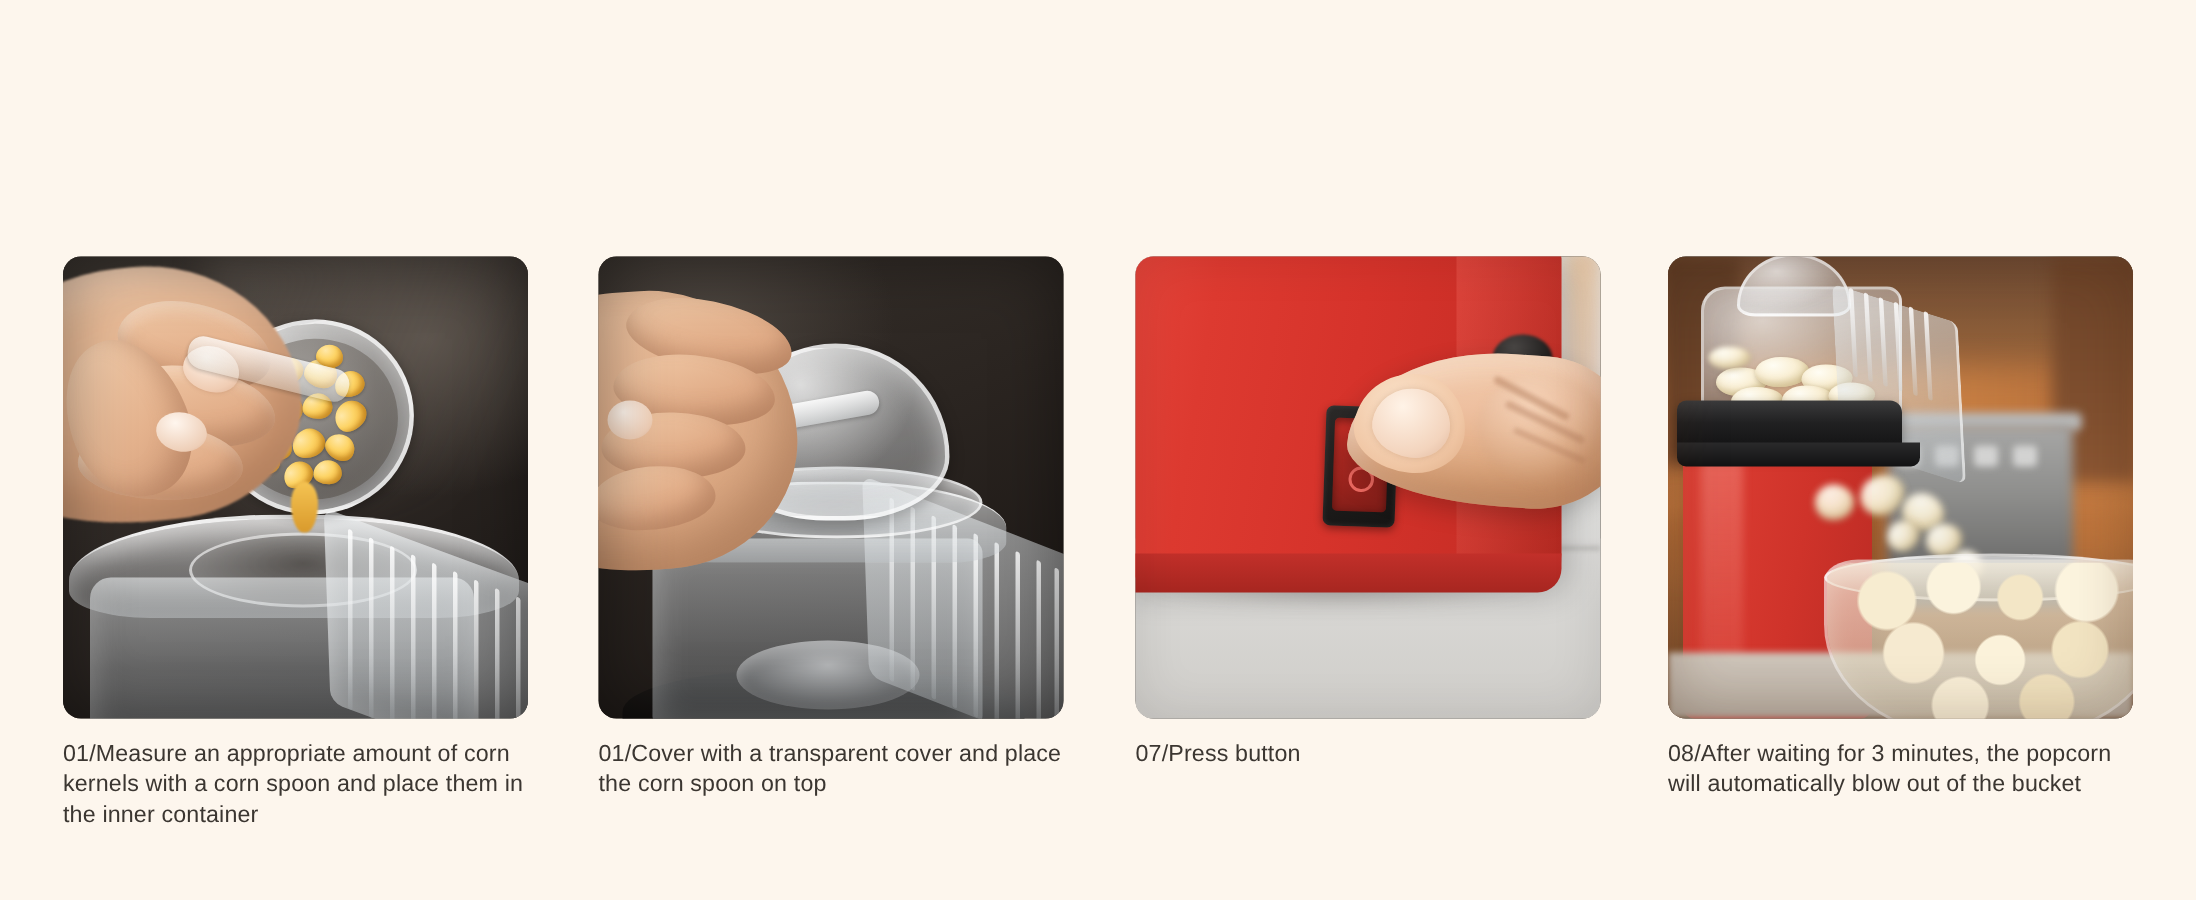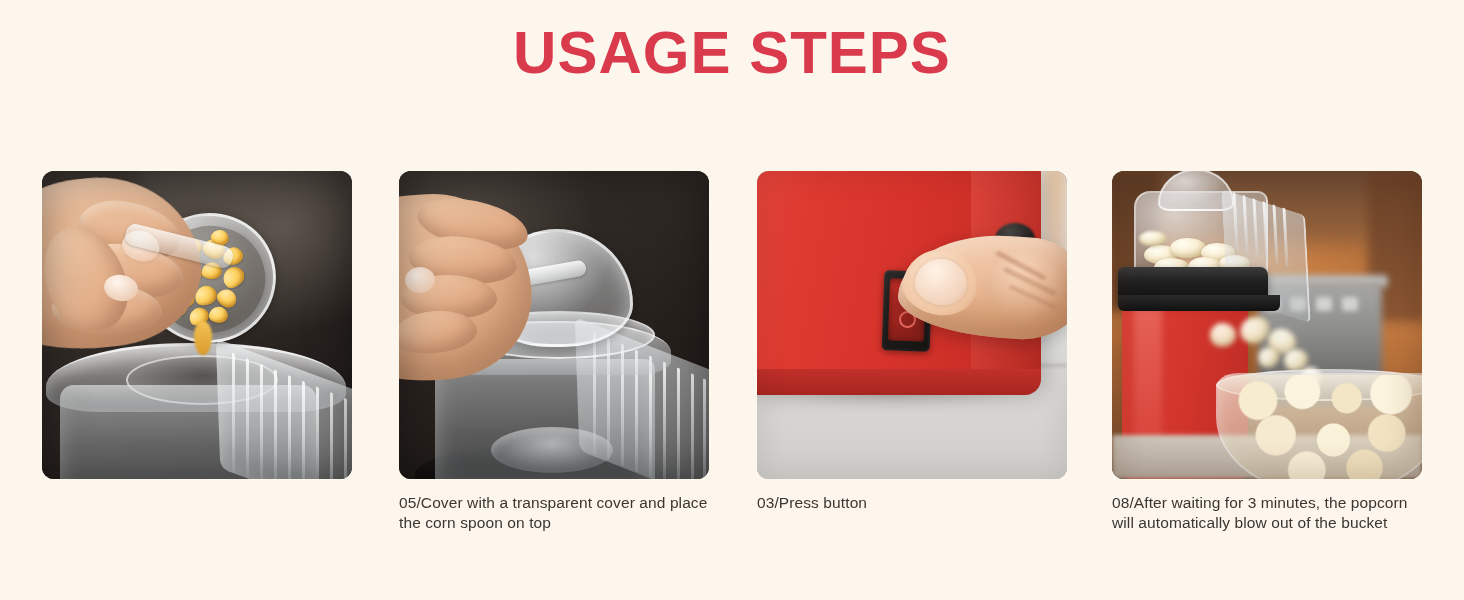--- a/index.html
+++ b/index.html
@@ -547,21 +547,20 @@
     background: linear-gradient(180deg, #cfc6bb, #b8aea2);
     filter: blur(2px);
   }
   .p4-vignette { inset: 0; box-shadow: inset 0 0 40px rgba(60,30,10,0.28); border-radius: 12px; }
 </style>
 </head>
 <body>
 
 <div class="page">
 
-  <div class="title">USAGE STEPS</div>
 
   <div class="steps">
 
     <div class="step step-1">
       <div class="photo">
         <div class="layer p1-bg"></div>
         <div class="layer p1-bg-sheen"></div>
 
         <div class="layer p1-lid"></div>
         <div class="layer p1-lid-hole"></div>
@@ -603,20 +602,21 @@
         <div class="p1-finger p1-f1"></div>
         <div class="p1-finger p1-f2"></div>
         <div class="p1-finger p1-f3"></div>
         <div class="layer p1-thumb"></div>
         <div class="layer p1-nail"></div>
         <div class="layer p1-nail2"></div>
         <div class="layer p1-spoon-handle"></div>
 
         <div class="layer p1-vignette"></div>
       </div>
+      <div class="caption">01/Measure an appropriate amount of corn kernels with a corn spoon and place them in the inner container</div>
     </div>
 
     <div class="step step-2">
       <div class="photo">
         <div class="layer p2-bg"></div>
 
         <div class="layer p2-base"></div>
         <div class="layer p2-body"></div>
         <div class="layer p2-innerpot"></div>
         <div class="layer p2-chute"></div>
@@ -638,21 +638,21 @@
 
         <div class="layer p2-hand"></div>
         <div class="p2-f p2-f1"></div>
         <div class="p2-f p2-f2"></div>
         <div class="p2-f p2-f3"></div>
         <div class="p2-f p2-f4"></div>
         <div class="layer p2-nail"></div>
 
         <div class="layer p1-vignette"></div>
       </div>
-      <div class="caption">05/Cover with a transparent cover and place the corn spoon on top</div>
+      <div class="caption">01/Cover with a transparent cover and place the corn spoon on top</div>
     </div>
 
     <div class="step step-3">
       <div class="photo">
         <div class="layer p3-bg"></div>
         <div class="layer p3-counter"></div>
         <div class="layer p3-counter-line"></div>
         <div class="layer p3-rightedge"></div>
 
         <div class="layer p3-shadow"></div>
@@ -668,21 +668,21 @@
         <div class="layer p3-finger"></div>
         <div class="layer p3-knuckle"></div>
         <div class="layer p3-crease1"></div>
         <div class="layer p3-crease2"></div>
         <div class="layer p3-crease3"></div>
         <div class="layer p3-fingertip"></div>
         <div class="layer p3-nail"></div>
 
         <div class="layer p3-vignette"></div>
       </div>
-      <div class="caption">03/Press button</div>
+      <div class="caption">07/Press button</div>
     </div>
 
     <div class="step step-4">
       <div class="photo">
         <div class="layer p4-bg"></div>
         <div class="layer p4-bg-band1"></div>
         <div class="layer p4-bg-band2"></div>
         <div class="layer p4-cab-left"></div>
         <div class="layer p4-cab-right"></div>
         <div class="layer p4-stove-rail"></div>

